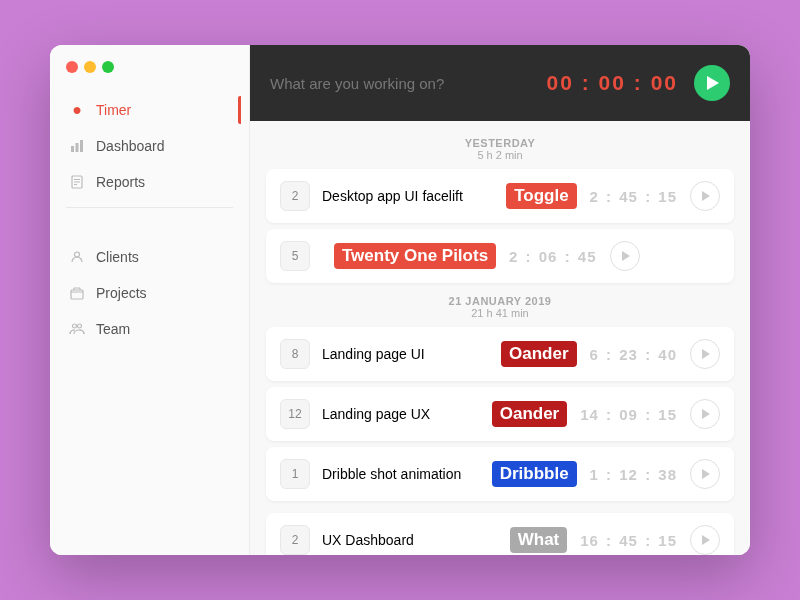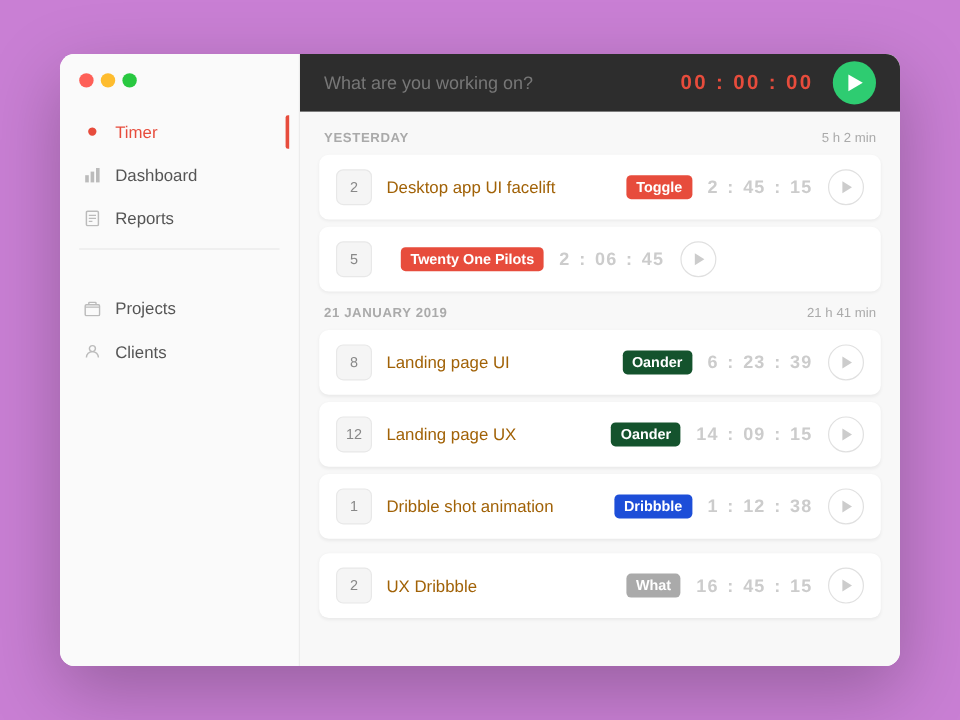--- a/index.html
+++ b/index.html
@@ -115,41 +115,41 @@
       display: flex;
       flex-direction: column;
       background: #f8f8f8;
       overflow: hidden;
     }
 
     
     .header-bar {
       background: #2d2d2d;
       padding: 0 20px;
-      height: 48px;
+      height: 76px;
       display: flex;
       align-items: center;
       justify-content: space-between;
       flex-shrink: 0;
     }
 
     .header-input {
       background: transparent;
       border: none;
       outline: none;
       color: #888;
       font-size: 15px;
       flex: 1;
     }
 
     .header-input::placeholder { color: #777; }
 
     .header-timer {
       color: #e74c3c;
-      font-size: 17px;
+      font-size: 21px;
       font-weight: 600;
       font-variant-numeric: tabular-nums;
       letter-spacing: 2px;
       margin-right: 16px;
     }
 
     .play-btn {
       width: 36px;
       height: 36px;
       background: #2ecc71;
@@ -181,20 +181,21 @@
     .date-group {
       margin-bottom: 12px;
     }
 
     .date-header {
       display: flex;
       justify-content: space-between;
       align-items: center;
       margin-bottom: 8px;
       padding: 0 4px;
+      flex-direction: column;
     }
 
     .date-label {
       font-size: 11px;
       font-weight: 600;
       color: #aaa;
       text-transform: uppercase;
       letter-spacing: 0.5px;
     }
 
@@ -226,27 +227,27 @@
       font-size: 12px;
       color: #888;
       font-weight: 500;
       flex-shrink: 0;
     }
 
     .entry-title {
       flex: 1;
       font-size: 14px;
       font-weight: 500;
-      color: #a16207;
+      color: #000000;
     }
 
     .entry-tag {
       padding: 3px 8px;
       border-radius: 4px;
-      font-size: 12px;
+      font-size: 17px;
       font-weight: 600;
       color: white;
       flex-shrink: 0;
     }
 
     .entry-time {
       font-size: 15px;
       font-weight: 600;
       color: #333;
       font-variant-numeric: tabular-nums;
@@ -278,21 +279,21 @@
       width: 0;
       height: 0;
       border-top: 5px solid transparent;
       border-bottom: 5px solid transparent;
       border-left: 8px solid #ccc;
       margin-left: 2px;
     }
 
     .tag-toggle { background: #e74c3c; }
     .tag-twentyone { background: #e74c3c; margin-left: 12px; }
-    .tag-oander { background: #14532d; }
+    .tag-oander { background: #b91c1c; }
     .tag-dribbble { background: #1d4ed8; }
     .tag-apple { background: #aaa; color: white; }
 
     ::-webkit-scrollbar { width: 4px; }
     ::-webkit-scrollbar-track { background: transparent; }
     ::-webkit-scrollbar-thumb { background: #ddd; border-radius: 2px; }
   </style>
 </head>
 <body>
 
@@ -332,35 +333,49 @@
         <span>Reports</span>
       </div>
     </div>
 
     <div class="sidebar-divider"></div>
 
     <div class="sidebar-nav sidebar-section">
       <div class="sidebar-item">
         <div class="icon-box" style="color:#bbb;">
           <svg width="14" height="14" viewBox="0 0 14 14" fill="none">
+            <circle cx="7" cy="4.5" r="2.5" stroke="#bbb" stroke-width="1.2" fill="none"></circle>
+            <path d="M2 12c0-2.761 2.239-5 5-5s5 2.239 5 5" stroke="#bbb" stroke-width="1.2" fill="none"></path>
+          </svg>
+        </div>
+        <span>Clients</span>
+      </div>
+      <div class="sidebar-item">
+        <div class="icon-box" style="color:#bbb;">
+          <svg width="14" height="14" viewBox="0 0 14 14" fill="none">
             <rect x="1" y="4" width="12" height="9" rx="1" stroke="#bbb" stroke-width="1.2" fill="none"></rect>
             <path d="M1 6h12" stroke="#bbb" stroke-width="1"></path>
             <path d="M4 4V2.5a.5.5 0 01.5-.5h5a.5.5 0 01.5.5V4" stroke="#bbb" stroke-width="1.2" fill="none"></path>
           </svg>
         </div>
         <span>Projects</span>
       </div>
       <div class="sidebar-item">
         <div class="icon-box" style="color:#bbb;">
-          <svg width="14" height="14" viewBox="0 0 14 14" fill="none">
-            <circle cx="7" cy="4.5" r="2.5" stroke="#bbb" stroke-width="1.2" fill="none"></circle>
-            <path d="M2 12c0-2.761 2.239-5 5-5s5 2.239 5 5" stroke="#bbb" stroke-width="1.2" fill="none"></path>
+          <svg width="16" height="14" viewBox="0 0 16 14" fill="none">
+            <circle cx="5.5" cy="4" r="2" stroke="#bbb" stroke-width="1.2" fill="none"></circle>
+            <circle cx="10.5" cy="4" r="2" stroke="#bbb" stroke-width="1.2" fill="none"></circle>
+            <path d="M1 12c0-2.209 2.015-4 4.5-4" stroke="#bbb" stroke-width="1.2" fill="none"></path>
+            <path d="M15 12c0-2.209-2.015-4-4.5-4" stroke="#bbb" stroke-width="1.2" fill="none"></path>
+            <path d="M5.5 8c0-2.209 2.239-4 5-4" stroke="transparent"></path>
+            <path d="M5 12c0-2.209 2.015-4 5.5-4S15 9.791 15 12" stroke="#bbb" stroke-width="1.2" fill="none"></path>
+            <path d="M1 12c0-2.209 2.015-4 4.5-4" stroke="#bbb" stroke-width="1.2" fill="none"></path>
           </svg>
         </div>
-        <span>Clients</span>
+        <span>Team</span>
       </div>
     </div>
   </div>
 
   <div class="main">
 
     <div class="header-bar">
       <input class="header-input" type="text" placeholder="What are you working on?" style="">
       <div class="header-timer">00 : 00 : 00</div>
       <button class="play-btn" title="Start"></button>
@@ -398,21 +413,21 @@
         <div class="date-header">
           <span class="date-label">21 JANUARY 2019</span>
           <span class="date-total">21 h 41 min</span>
         </div>
 
         <div class="time-entry">
           <div class="entry-number">8</div>
           <div class="entry-title">Landing page UI</div>
           <div class="entry-tag tag-oander">Oander</div>
           <div class="entry-time">
-            <span>6</span><span> : </span><span>23</span><span> : </span><span>39</span>
+            <span>6</span><span> : </span><span>23</span><span> : </span><span>40</span>
           </div>
           <button class="entry-play"></button>
         </div>
 
         <div class="time-entry">
           <div class="entry-number">12</div>
           <div class="entry-title">Landing page UX</div>
           <div class="entry-tag tag-oander">Oander</div>
           <div class="entry-time">
             <span>14</span><span> : </span><span>09</span><span> : </span><span>15</span>
@@ -428,21 +443,21 @@
             <span>1</span><span> : </span><span>12</span><span> : </span><span>38</span>
           </div>
           <button class="entry-play"></button>
         </div>
       </div>
 
       <div class="date-group">
 
         <div class="time-entry">
           <div class="entry-number">2</div>
-          <div class="entry-title">UX Dribbble</div>
+          <div class="entry-title">UX Dashboard</div>
           <div class="entry-tag tag-apple">What</div>
           <div class="entry-time">
             <span>16</span><span> : </span><span>45</span><span> : </span><span>15</span>
           </div>
           <button class="entry-play"></button>
         </div>
       </div>
 
     </div>
   </div>

